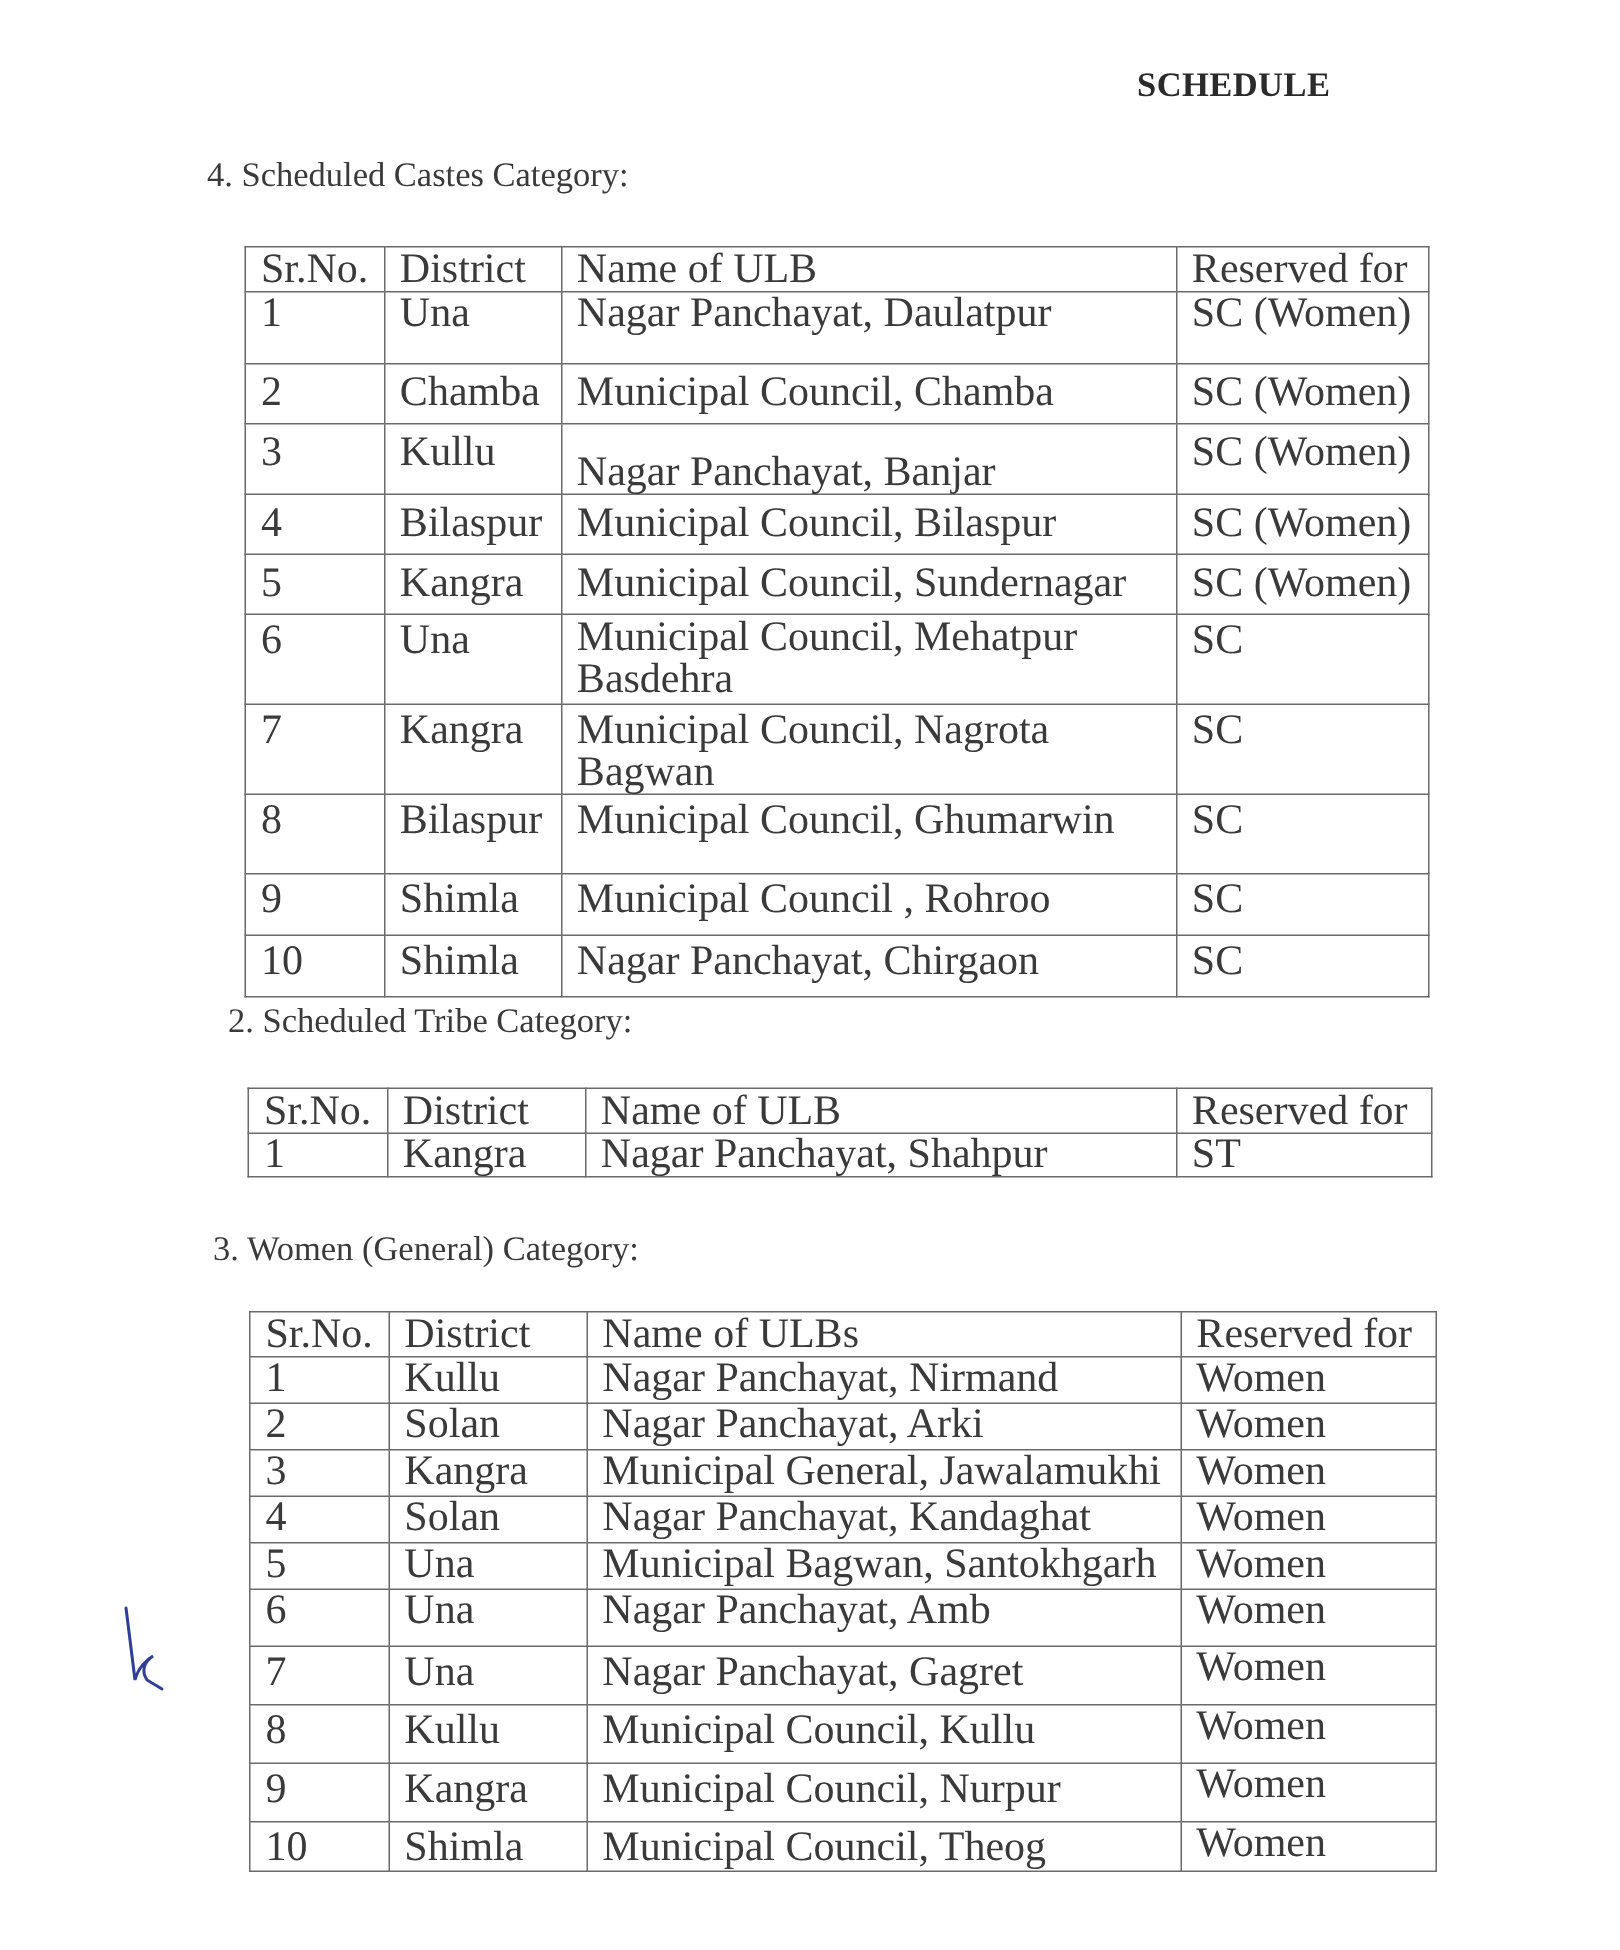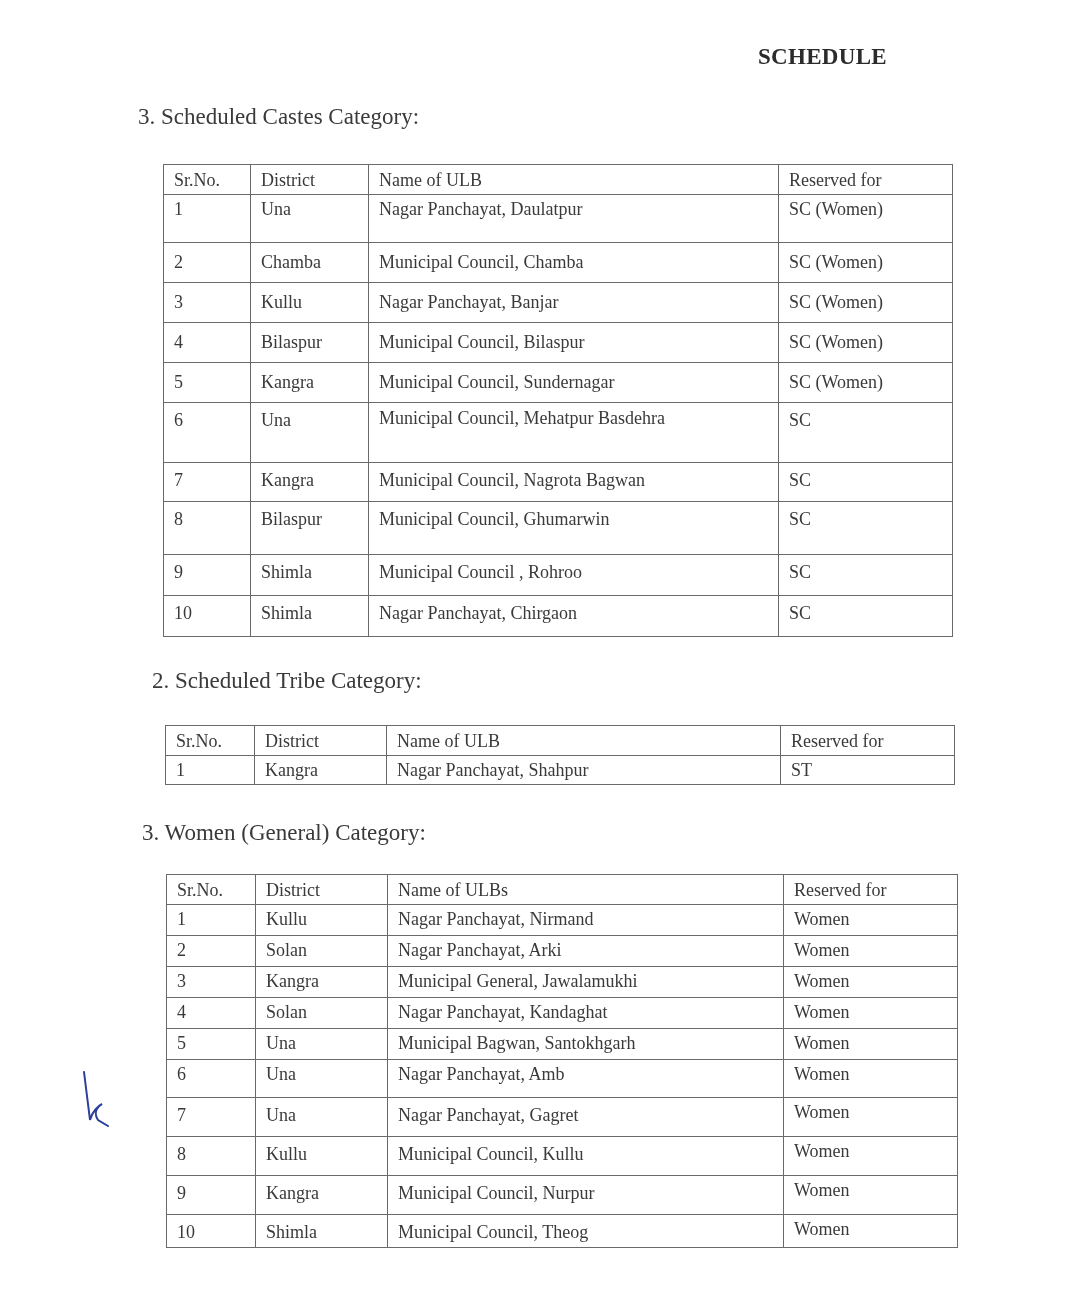--- a/index.html
+++ b/index.html
@@ -10,38 +10,38 @@
   }
   .title {
     position: absolute; left: 758px; top: 44px;
     font-size: 23px; font-weight: bold; color: #2b2b2b; letter-spacing: 0.3px;
   }
   .section-heading {
     position: absolute; font-size: 23px; color: #3a3a3a;
   }
   table.sched {
     position: absolute; border-collapse: collapse;
-    font-size: 18px; color: #3a3a3a;
+    font-size: 28px; color: #3a3a3a;
   }
   table.sched td, table.sched th {
     border: 1.5px solid #6a6a6a;
     padding: 0 10px; text-align: left; vertical-align: top;
     font-weight: normal; line-height: 28px;
   }
   table.sched th { padding-top: 1px; }
   .mark {
     position: absolute; left: 78px; top: 1068px;
   }
 </style>
 </head>
 <body>
 
 <div class="title">SCHEDULE</div>
 
-<div class="section-heading" style="left:138px; top:104px;">3. Scheduled Castes Category:</div>
+<div class="section-heading" style="left:138px; top:104px;">4. Scheduled Castes Category:</div>
 <table class="sched" style="left:163px; top:164px; width:790px;">
   <colgroup>
       <col style="width:87px">
       <col style="width:118px">
       <col style="width:410px">
       <col>
     </colgroup>
   <tbody>
       <tr>
     <th>Sr.No.</th>
@@ -57,21 +57,21 @@
       </tr>
   <tr style="height:40px">
         <td style="padding-top:5px">2</td>
         <td style="padding-top:5px">Chamba</td>
         <td style="padding-top:5px">Municipal Council, Chamba</td>
         <td style="padding-top:5px">SC (Women)</td>
       </tr>
   <tr style="height:40px">
         <td style="padding-top:5px">3</td>
         <td style="padding-top:5px">Kullu</td>
-        <td style="padding-top:5px">Nagar Panchayat, Banjar</td>
+        <td style="padding-top:18px">Nagar Panchayat, Banjar</td>
         <td style="padding-top:5px">SC (Women)</td>
       </tr>
   <tr style="height:40px">
         <td style="padding-top:5px">4</td>
         <td style="padding-top:5px">Bilaspur</td>
         <td style="padding-top:5px">Municipal Council, Bilaspur</td>
         <td style="padding-top:5px">SC (Women)</td>
       </tr>
   <tr style="height:40px">
         <td style="padding-top:5px">5</td>

